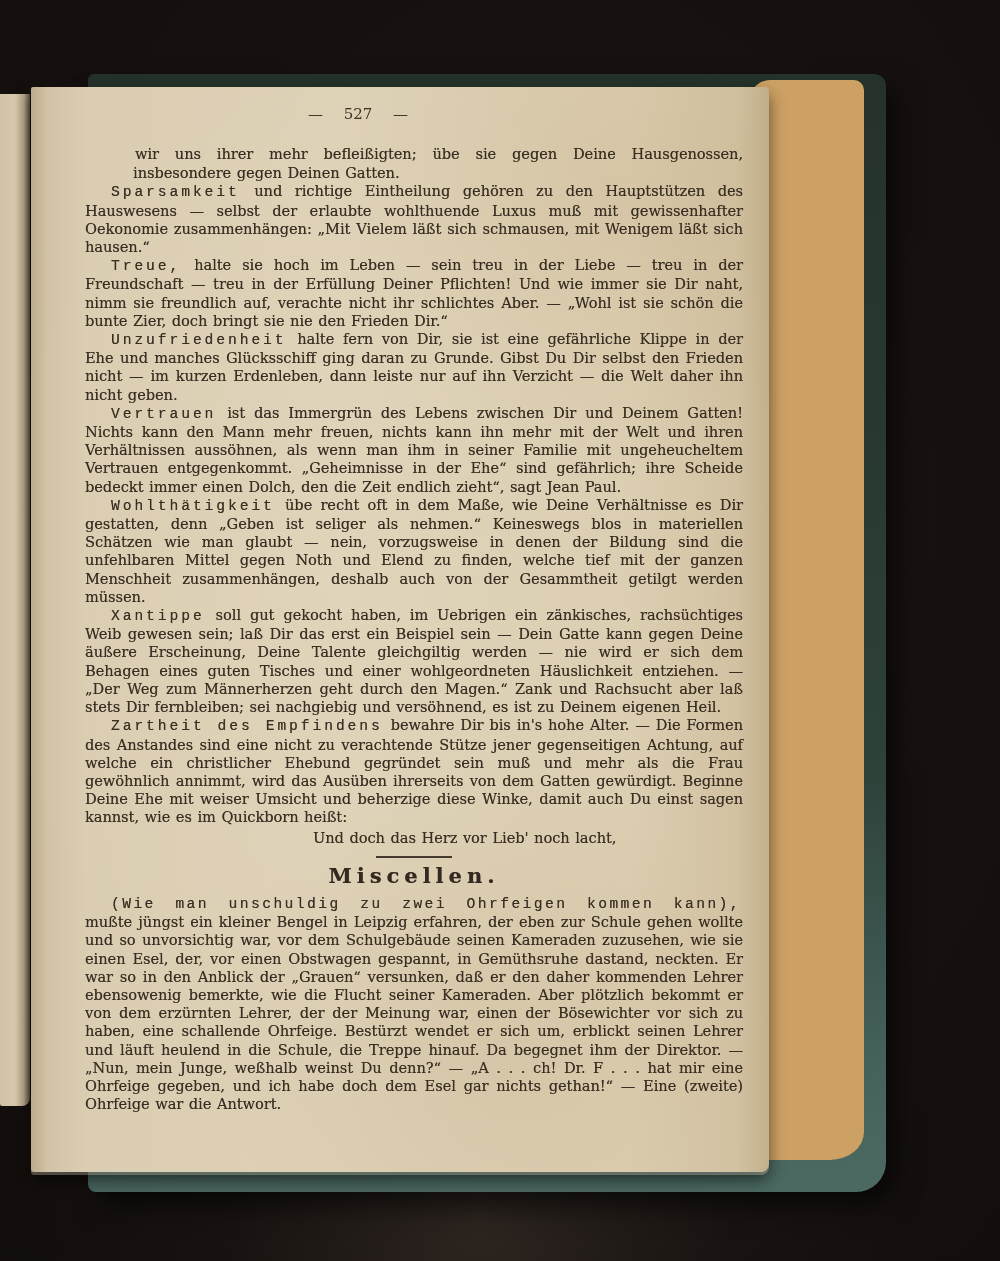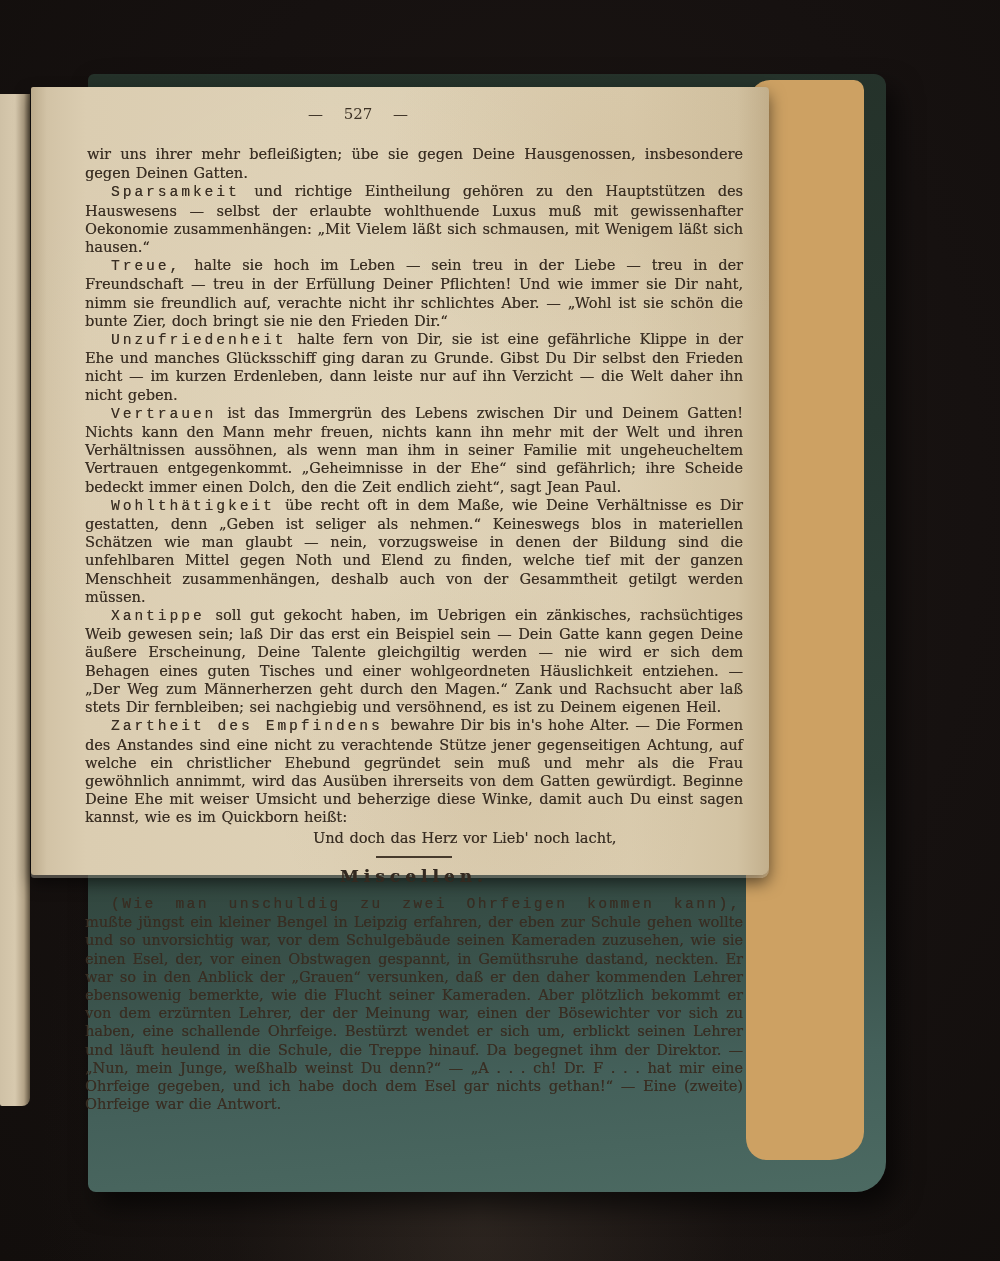--- a/index.html
+++ b/index.html
@@ -28,48 +28,48 @@
     border-radius:24px 10px 34px 20px / 30px 10px 28px 22px;
   }
   
   .left-page{
     position:absolute;left:0;top:94px;width:30px;height:1012px;
     background:linear-gradient(90deg,#cfc1a6 0%,#d7c9ae 50%,#b3a387 80%,#5f5340 100%);
     border-radius:0 0 8px 2px;
   }
   
   .page{
-    position:absolute;left:31px;top:87px;width:738px;height:788px;
+    position:absolute;left:31px;top:87px;width:738px;height:1085px;
     background:
       radial-gradient(circle at 78% 10%, rgba(165,125,65,0.10), rgba(0,0,0,0) 24%),
       radial-gradient(circle at 62% 88%, rgba(150,112,60,0.09), rgba(0,0,0,0) 26%),
       radial-gradient(ellipse at 45% 45%, rgba(255,252,238,0.07), rgba(0,0,0,0) 70%),
       linear-gradient(90deg,#bcab8c 0px,#d2c3a6 16px,#dbcdb1 55px,#ded1b6 300px,#dbcdb0 600px,#d2c2a2 706px,#c2af8c 738px);
     background-color:#daccb0;
     border-radius:2px 4px 8px 3px;
     box-shadow:0 3px 0 rgba(255,248,225,0.28), 0 8px 16px rgba(0,0,0,0.55);
   }
   .pageno{
     position:absolute;left:0;right:84px;top:18px;
     text-align:center;font-size:15px;color:#3d3226;word-spacing:16px;
   }
   .content{
     position:absolute;left:54px;top:58px;width:658px;
     font-size:14.5px;line-height:18.2px;color:#382d22;
     text-align:justify;word-spacing:1px;
     text-shadow:0.2px 0 0 rgba(56,45,34,0.6);
   }
   p.para{margin:0;text-indent:26px;}
-  p.para.cont{text-indent:0;}
+  p.para.cont{text-indent:0;margin-left:48px;}
   .lead{letter-spacing:3px;padding-right:2px;font-family:Liberation Mono, monospace;}
   .verse{margin:2px 0 4px 228px;text-align:left;}
   .verse p{margin:0;}
   .rule{width:76px;height:0;border-top:2px solid #463a2c;margin:9px auto 9px;}
   h2.heading{
-    margin:6px 0 9px;text-align:center;font-size:17px;color:#332920;
+    margin:6px 0 9px;text-align:center;font-size:21px;color:#332920;
     font-weight:bold;letter-spacing:5px;
   }
 </style>
 </head>
 <body>
 
 <div class="cover"></div>
 <div class="fore-edge"></div>
 <div class="left-page"></div>
 

